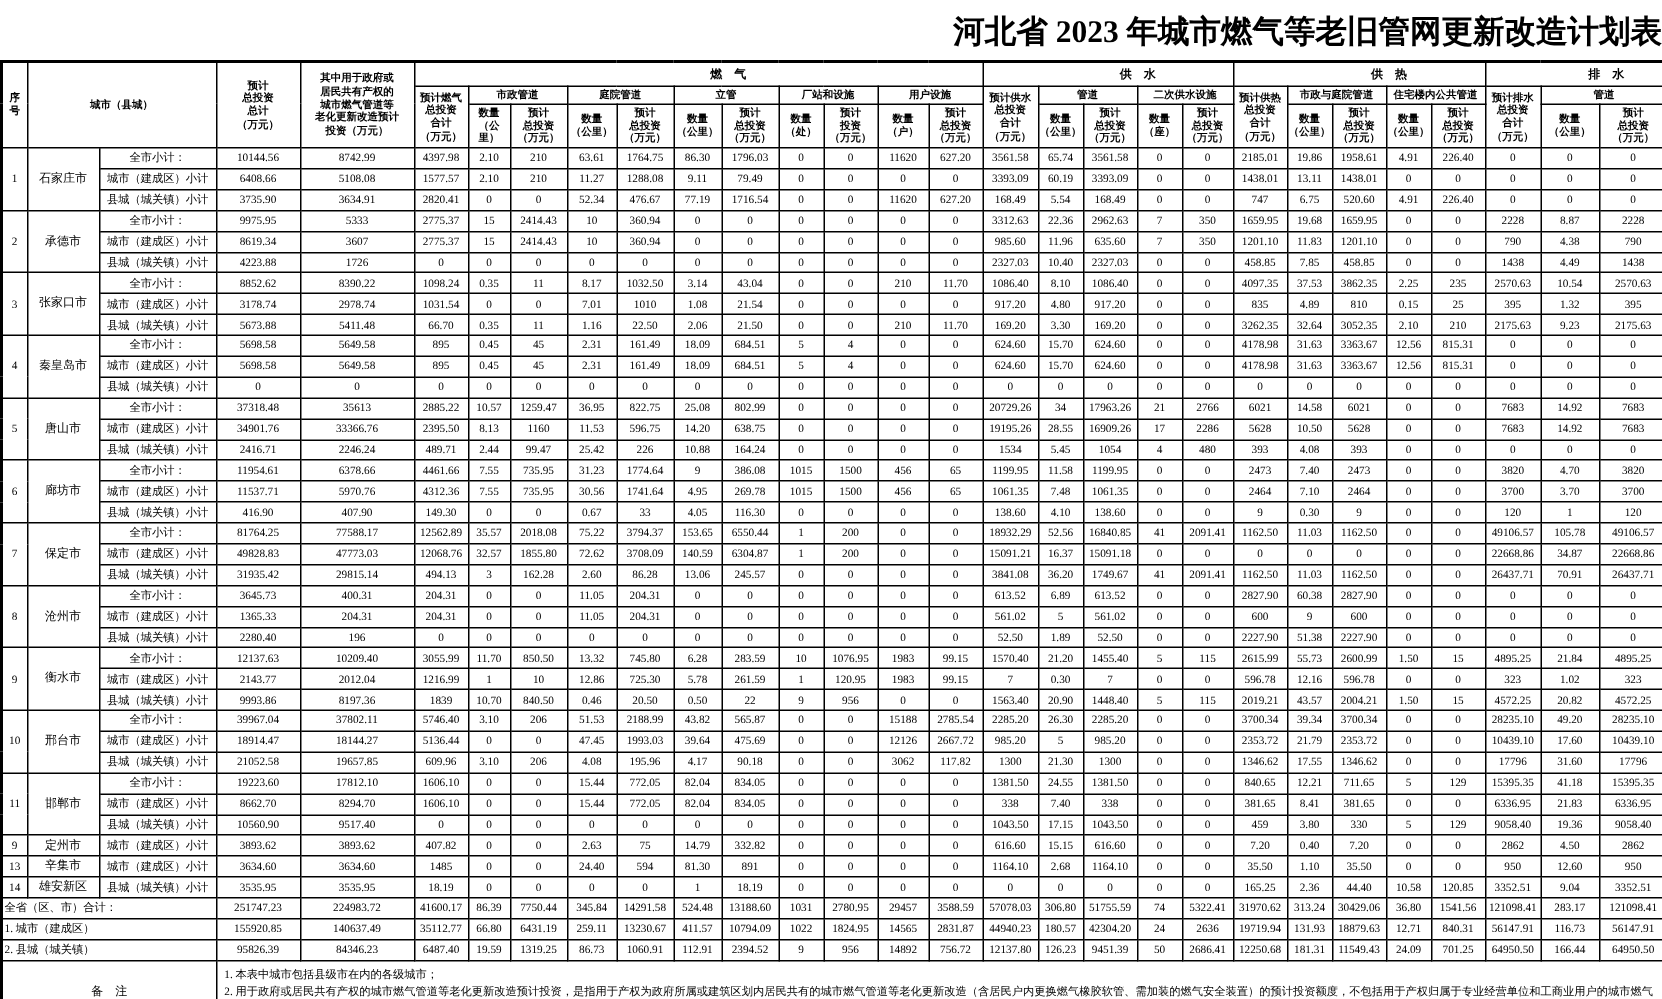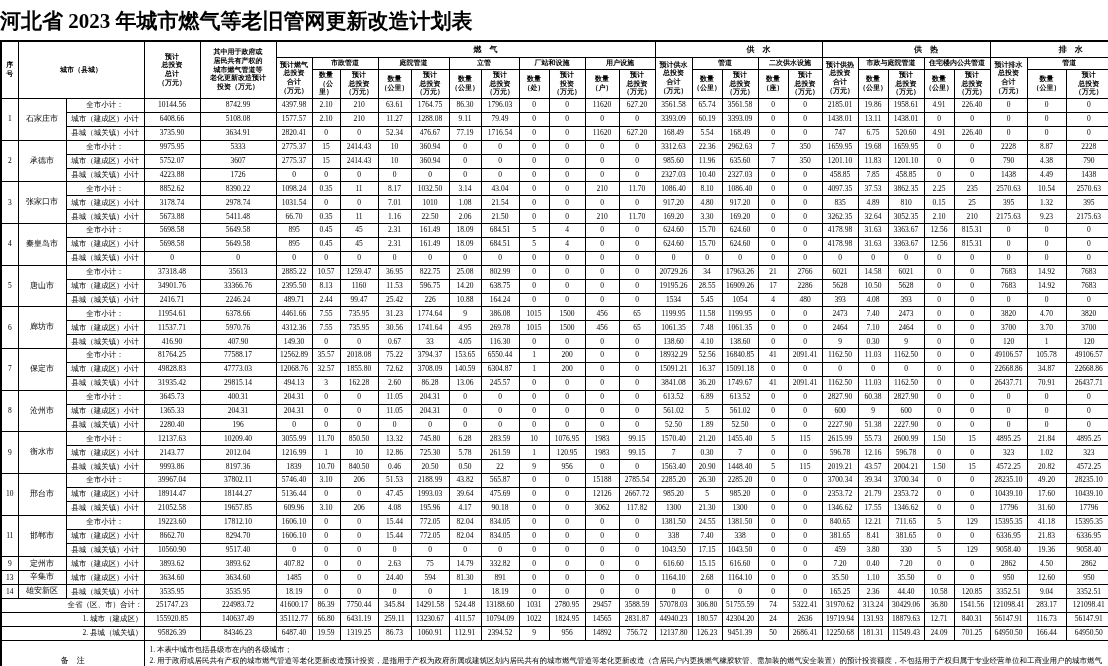--- a/index.html
+++ b/index.html
@@ -1,25 +1,25 @@
 <!DOCTYPE html>
 <html><head>
 <meta charset="utf-8">
 <style>
   html,body{margin:0;padding:0;background:#fff;color:#000;}
   body{width:1108px;height:666px;overflow:hidden;font-family:"Liberation Serif","DejaVu Serif",serif;}
-  .title{text-align:left;font-weight:bold;font-size:21px;line-height:1.1;padding:10px 0 7px 0;}
+  .title{text-align:right;font-weight:bold;font-size:21px;line-height:1.1;padding:10px 0 7px 0;}
   table{border-collapse:collapse;table-layout:fixed;width:1106px;margin:0 auto;border:2px solid #000;}
   th,td{border:1px solid #000;text-align:center;vertical-align:middle;overflow:hidden;}
   th{font-size:7px;font-weight:bold;line-height:1.25;white-space:pre-line;padding:1px 0;}
   .grp{font-size:8px;height:13px;padding-left:40px;}
   td{font-size:7.5px;line-height:1.1;height:12.9px;padding:0 1px;white-space:nowrap;}
   td.lbl{text-align:center;}
   td.cityname{font-size:8px;margin-left:12px;}
-  td.sumlbl{text-align:right;}
+  td.sumlbl{text-align:left;}
   tr.notes td{height:auto;text-align:left;white-space:normal;font-size:7.5px;line-height:1.5;padding:3px 5px;}
   tr.notes td.ntlbl{text-align:center;font-size:8px;}
 </style>
 </head>
 <body>
 
 <div class="title">河北省 2023 年城市燃气等老旧管网更新改造计划表</div>
 
 <table>
   <colgroup>
@@ -269,21 +269,21 @@
         <td>19.68</td>
         <td>1659.95</td>
         <td>0</td>
         <td>0</td>
         <td>2228</td>
         <td>8.87</td>
         <td>2228</td>
       </tr>
       <tr>
         <td class="lbl">城市（建成区）小计</td>
-        <td>5752.07</td>
+        <td>8619.34</td>
         <td>3607</td>
         <td>2775.37</td>
         <td>15</td>
         <td>2414.43</td>
         <td>10</td>
         <td>360.94</td>
         <td>0</td>
         <td>0</td>
         <td>0</td>
         <td>0</td>

